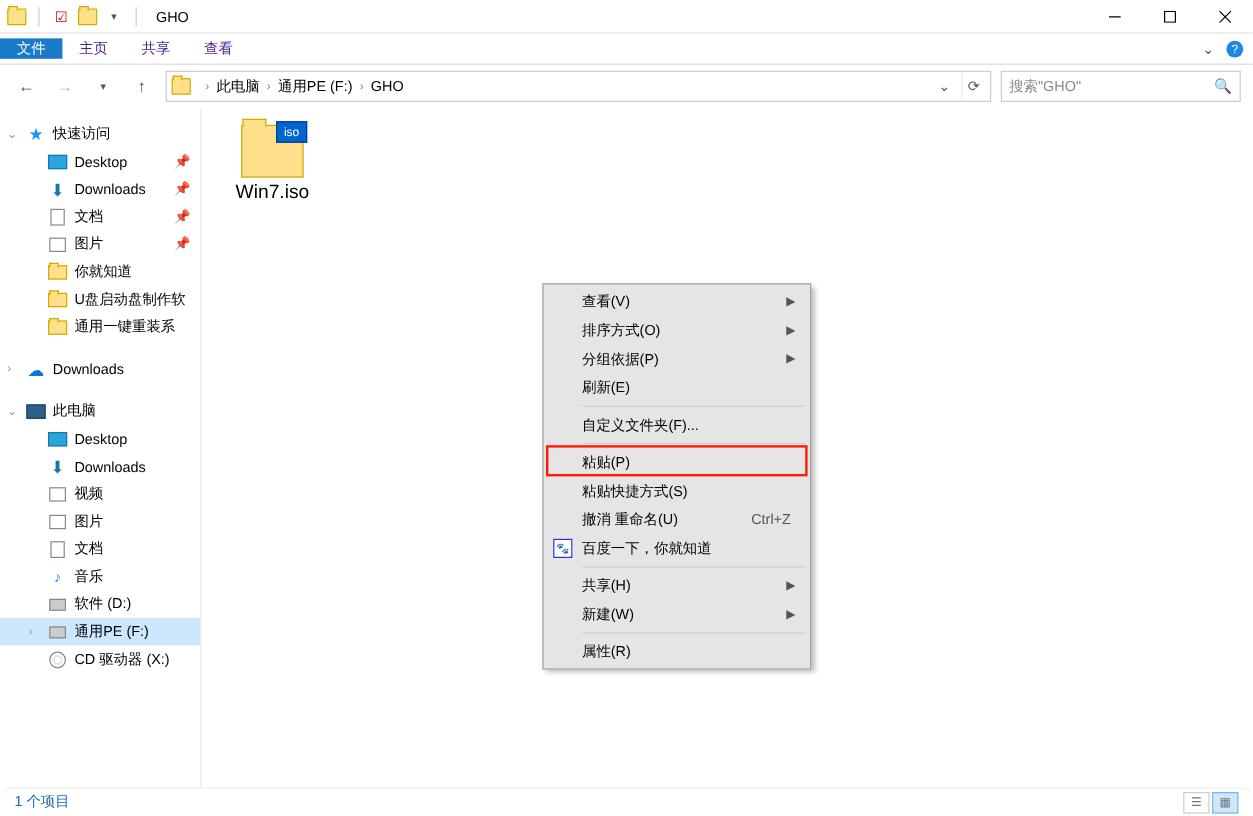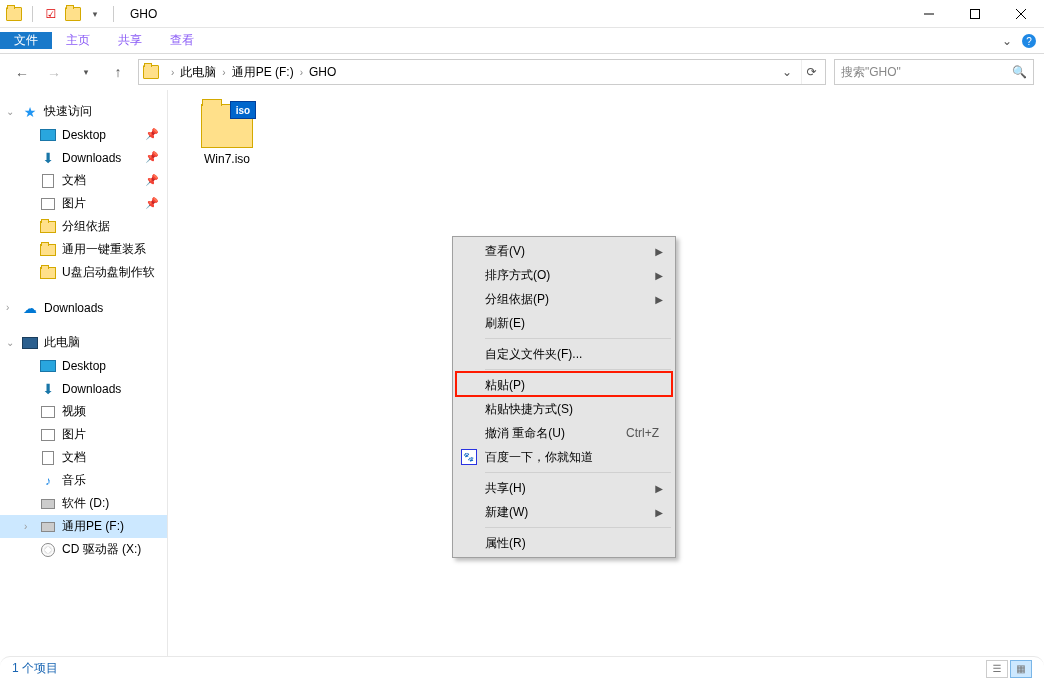--- a/index.html
+++ b/index.html
@@ -12,21 +12,21 @@
   .folder-mini { width: 16px; height: 14px; background: #ffe08a; border: 1px solid #d4a900; border-radius: 1px; position: relative; }
   .folder-mini::before { content: ""; position: absolute; top: -3px; left: 0; width: 6px; height: 3px; background: #ffe08a; border: 1px solid #d4a900; border-bottom: none; }
   .titlebar-sep { width: 1px; height: 16px; background: #ccc; margin: 0 4px; }
   .title-text { margin-left: 6px; color: #000; }
   .titlebar-spacer { flex: 1; }
   .win-controls { display: flex; }
   .win-btn { width: 46px; height: 28px; display: flex; align-items: center; justify-content: center; }
 
   
   .ribbon { height: 26px; display: flex; align-items: center; border-bottom: 1px solid #dadada; position: relative; }
-  .ribbon-tab { padding: 0 14px; display: flex; align-items: center; color: #8b5cf6; }
+  .ribbon-tab { padding: 0 14px; display: flex; align-items: center; color: #4c1d95; }
   .ribbon-tab.file { background: #1979ca; color: #fff; }
   .ribbon-right { position: absolute; right: 8px; top: 0; height: 26px; display: flex; align-items: center; gap: 10px; }
   .chev { color: #555; }
   .help-icon { width: 14px; height: 14px; border-radius: 50%; background: #1e88e5; color: #fff; display: flex; align-items: center; justify-content: center; font-size: 10px; }
 
   
   .addr-row { height: 36px; display: flex; align-items: center; gap: 8px; padding: 4px 10px; }
   .nav-arrow { width: 24px; height: 24px; display: flex; align-items: center; justify-content: center; color: #555; font-size: 14px; }
   .nav-arrow.dis { color: #bbb; }
   .addr-box { flex: 1; height: 26px; border: 1px solid #ccc; display: flex; align-items: center; padding: 0 4px; position: relative; }
@@ -62,22 +62,22 @@
   .ico-disk { width: 14px; height: 10px; background: #ccc; border: 1px solid #888; }
   .ico-cd { width: 14px; height: 14px; border-radius: 50%; border: 1px solid #888; background: radial-gradient(circle, #fff 30%, #ddd 31%, #fff 60%); }
   .ico-music { color: #1e88e5; }
   .ico-video { width: 14px; height: 12px; background: #fff; border: 1px solid #888; position: relative; }
 
   
   .content { flex: 1; padding: 14px 20px; position: relative; }
   .file-item { width: 78px; display: flex; flex-direction: column; align-items: center; text-align: center; gap: 4px; }
   .file-icon-large { width: 52px; height: 44px; background: #ffe08a; border: 1px solid #d4a900; position: relative; }
   .file-icon-large::before { content:""; position:absolute; top:-6px; left:0; width:18px; height:6px; background:#ffe08a; border:1px solid #d4a900; border-bottom:none; }
-  .iso-badge { position: absolute; right: -4px; top: -4px; width: 26px; height: 18px; background: #0066cc; color: #fff; font-size: 10px; font-weight: bold; display: flex; align-items: center; justify-content: center; border: 1px solid #003e9a; }
-  .file-name { font-size: 12px; color: #000; }
+  .iso-badge { position: absolute; right: -4px; top: -4px; width: 26px; height: 18px; background: #0066cc; color: #fff; font-size: 10px; font-weight: normal; display: flex; align-items: center; justify-content: center; border: 1px solid #003e9a; }
+  .file-name { font-size: 16px; color: #000; }
 
   
   .context-menu { position: absolute; left: 452px; top: 236px; width: 224px; background: #e5e5e5; border: 1px solid #a0a0a0; box-shadow: 3px 3px 4px rgba(0,0,0,0.25); padding: 2px; }
   .menu-item { height: 24px; display: flex; align-items: center; padding-left: 30px; padding-right: 10px; position: relative; font-size: 12px; }
   .menu-item .arrow { position: absolute; right: 10px; color: #555; font-size: 10px; }
   .menu-item .shortcut { position: absolute; right: 14px; color: #555; }
   .menu-sep { height: 1px; background: #d0d0d0; margin: 3px 2px 3px 30px; }
   .menu-icon-baidu { position: absolute; left: 6px; width: 16px; height: 16px; background: #fff; border: 1px solid #2932e1; display: flex; align-items: center; justify-content: center; }
   .menu-highlight { position: absolute; border: 2px solid #ff1a00; pointer-events: none; }
 
@@ -189,33 +189,33 @@
         <span class="ico">
           <span class="ico-pic"></span>
         </span>
         <span>图片</span>
         <span class="pin">📌</span>
       </div>
     <div class="tree-item indent1">
         <span class="ico">
           <span class="ico-folder"></span>
         </span>
-        <span>分组依据</span>
+        <span>你就知道</span>
       </div>
     <div class="tree-item indent1">
         <span class="ico">
           <span class="ico-folder"></span>
         </span>
+        <span>U盘启动盘制作软</span>
+      </div>
+    <div class="tree-item indent1">
+        <span class="ico">
+          <span class="ico-folder"></span>
+        </span>
         <span>通用一键重装系</span>
-      </div>
-    <div class="tree-item indent1">
-        <span class="ico">
-          <span class="ico-folder"></span>
-        </span>
-        <span>U盘启动盘制作软</span>
       </div>
     <div class="tree-sep"></div>
     <div class="tree-item">
         <span class="expander">›</span>
         <span class="ico ico-cloud">☁</span>
         <span>Downloads</span>
       </div>
     <div class="tree-sep"></div>
     <div class="tree-item">
         <span class="expander">⌄</span>

